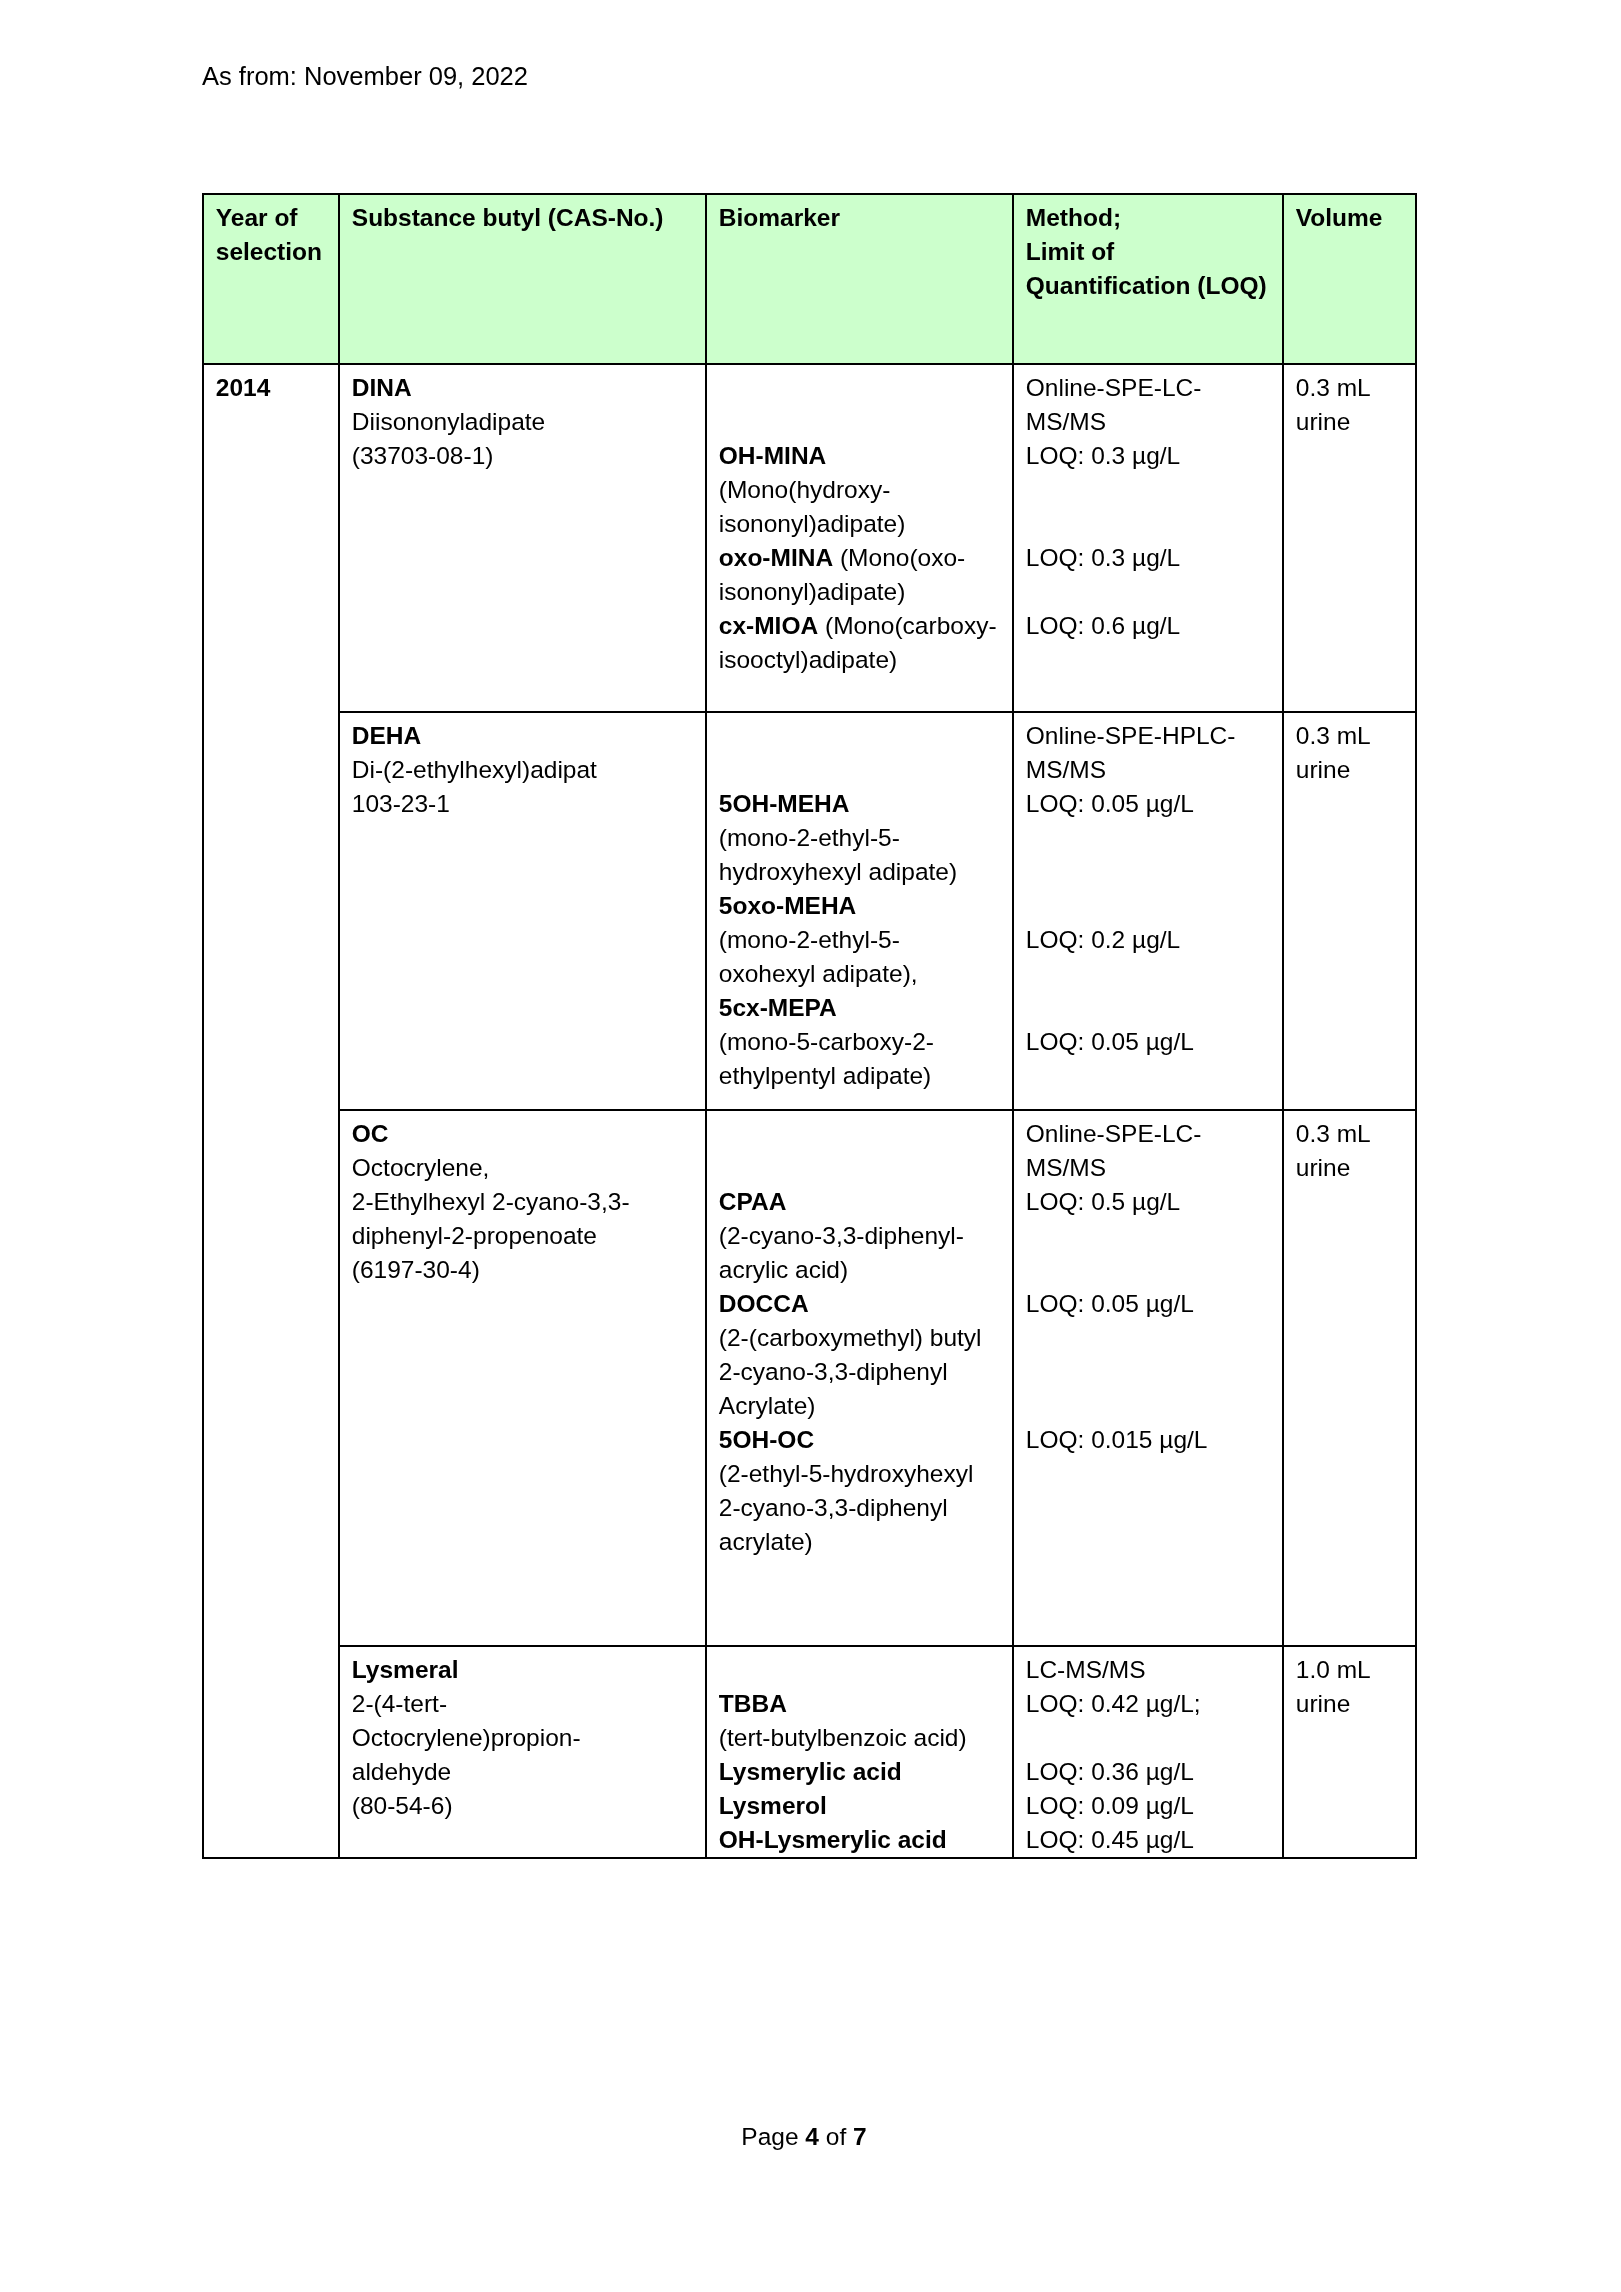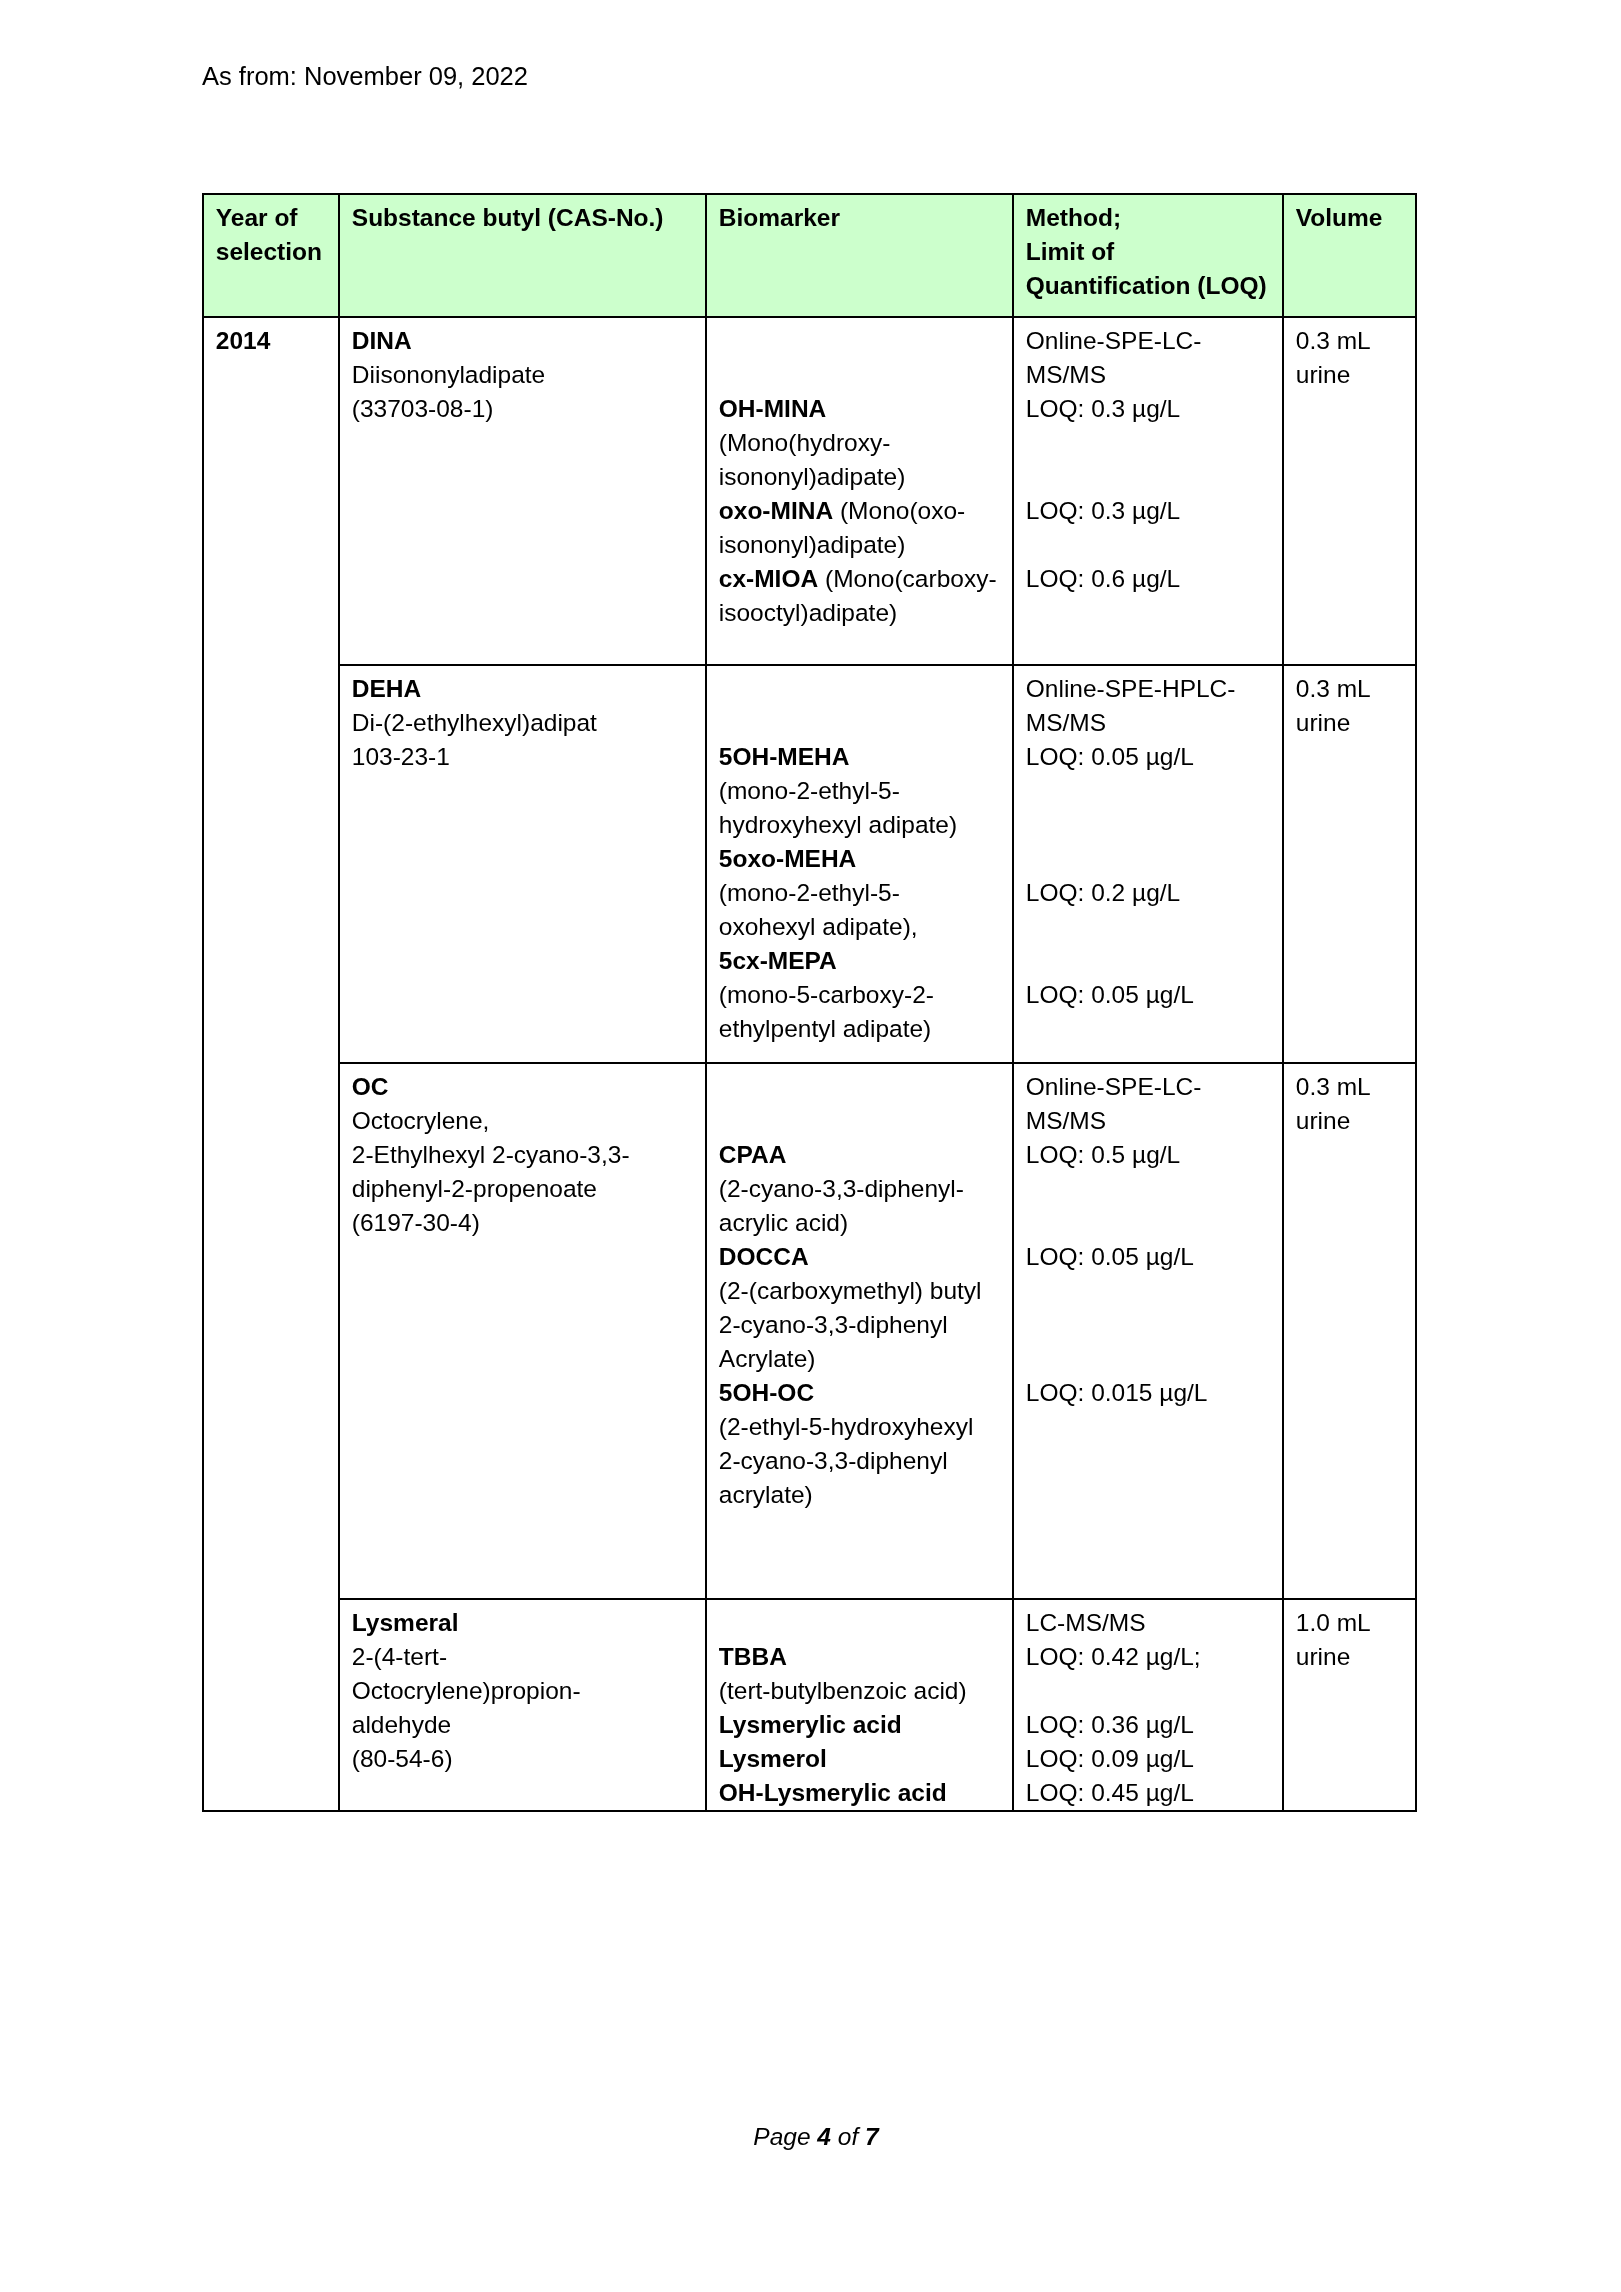--- a/index.html
+++ b/index.html
@@ -38,43 +38,42 @@
   table.methods td {
     border: 2px solid var(--border-color, #000000);
     vertical-align: top;
     text-align: left;
     padding: 5.9px 7.8px 0 11.8px;
     font-size: 24.5px;
     line-height: 34px;
     font-weight: normal;
     overflow: hidden;
   }
-  table.methods thead tr { height: 123px; }
+  table.methods thead tr { height: 170px; }
   table.methods thead th {
     background: var(--header-bg, #ccffcc);
     font-weight: bold;
   }
   table.methods tbody tr.r0 { height: 348px; padding-left: 48px; }
   table.methods tbody tr.r1 { height: 398px; }
   table.methods tbody tr.r2 { height: 536px; }
   table.methods tbody tr.r3 { height: 204px; }
   .line {
     min-height: 34px;
     white-space: nowrap;
   }
   .b { font-weight: bold; }
   .page-footer {
     position: absolute;
     top: 2120px;
-    left: 12px;
+    left: 0;
     width: 1608px;
     text-align: center;
     font-size: 24.5px;
     line-height: 34px;
-    font-style: italic;
   }
 </style>
 </head>
 <body>
 
 <div class="doc-header">
   <span>As from: November 09, 2022</span>
 </div>
 
 <table class="methods" id="methods-table">

